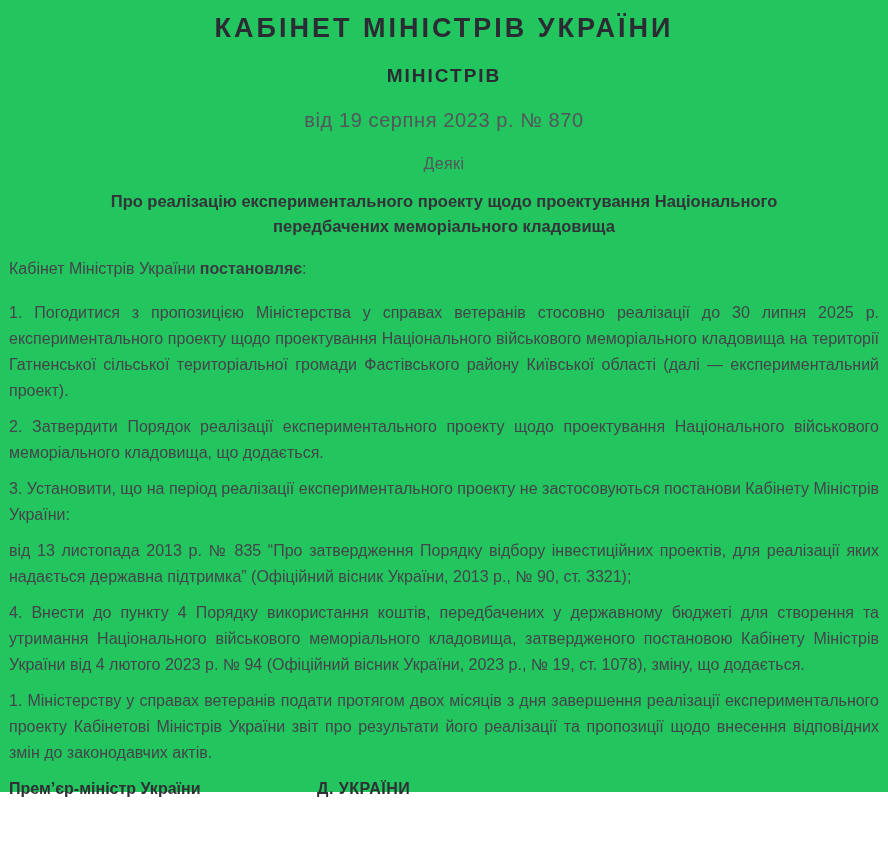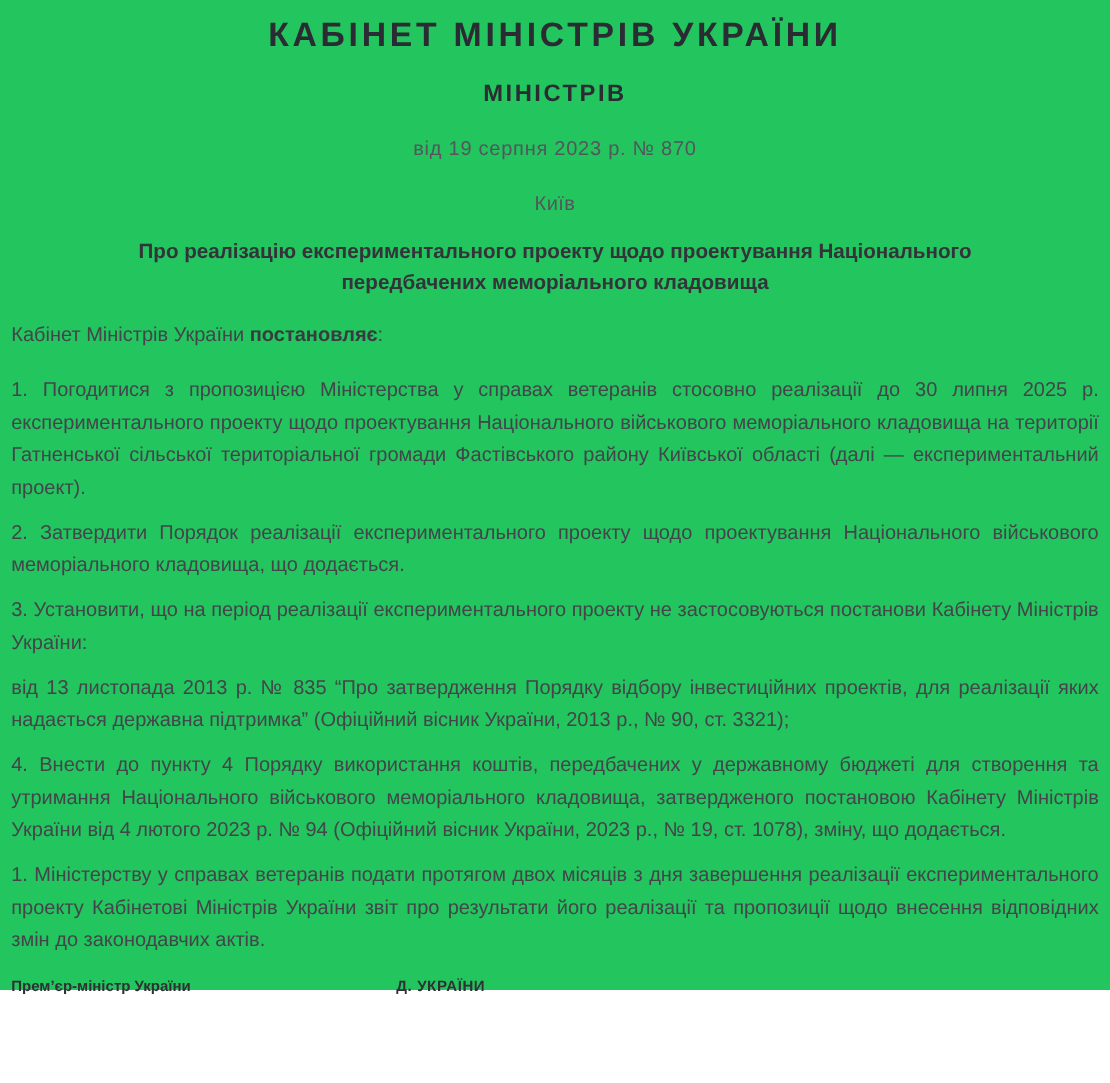--- a/index.html
+++ b/index.html
@@ -31,21 +31,21 @@
     text-align: center;
     font-size: 19px;
     font-weight: bold;
     letter-spacing: 2px;
     color: #2b2b33;
     margin-top: 22px;
     line-height: 22px;
   }
   .date-line {
     text-align: center;
-    font-size: 16px;
+    font-size: 20px;
     color: #55555c;
     letter-spacing: 0.6px;
     margin-top: 23px;
     line-height: 20px;
   }
   .city-line {
     text-align: center;
     font-size: 16px;
     color: #55555c;
     letter-spacing: 0.4px;
@@ -75,21 +75,21 @@
     color: #3a3a41;
   }
   p.para {
     text-align: justify;
     margin: 0 0 10px;
   }
   .signature {
     display: flex;
     align-items: baseline;
     margin-top: 12px;
-    font-size: 12px;
+    font-size: 16px;
     font-weight: bold;
     color: #2f2f35;
     line-height: 22px;
   }
   .sig-title {
     width: 308px;
     flex: 0 0 auto;
   }
   .sig-name {
     letter-spacing: 0.5px;
@@ -99,21 +99,21 @@
 <body>
 
 <div class="page">
 
   <div class="org-title">КАБІНЕТ МІНІСТРІВ УКРАЇНИ</div>
 
   <div class="doc-type">МІНІСТРІВ</div>
 
   <div class="date-line">від 19 серпня 2023 р. № 870</div>
 
-  <div class="city-line">Київ</div>
+  <div class="city-line">Деякі</div>
 
   <div class="subject-title">Про реалізацію експериментального проекту щодо проектування Національного передбачених меморіального кладовища</div>
 
   <div class="doc-body">
 
     <div class="intro-line">
       <span>Кабінет Міністрів України </span><span class="bold">постановляє</span><span>:</span>
     </div>
 
     <p class="para">1. Погодитися з пропозицією Міністерства у справах ветеранів стосовно реалізації до 30 липня 2025 р. експериментального проекту щодо проектування Національного військового меморіального кладовища на території Гатненської сільської територіальної громади Фастівського району Київської області (далі — експериментальний проект).</p>

